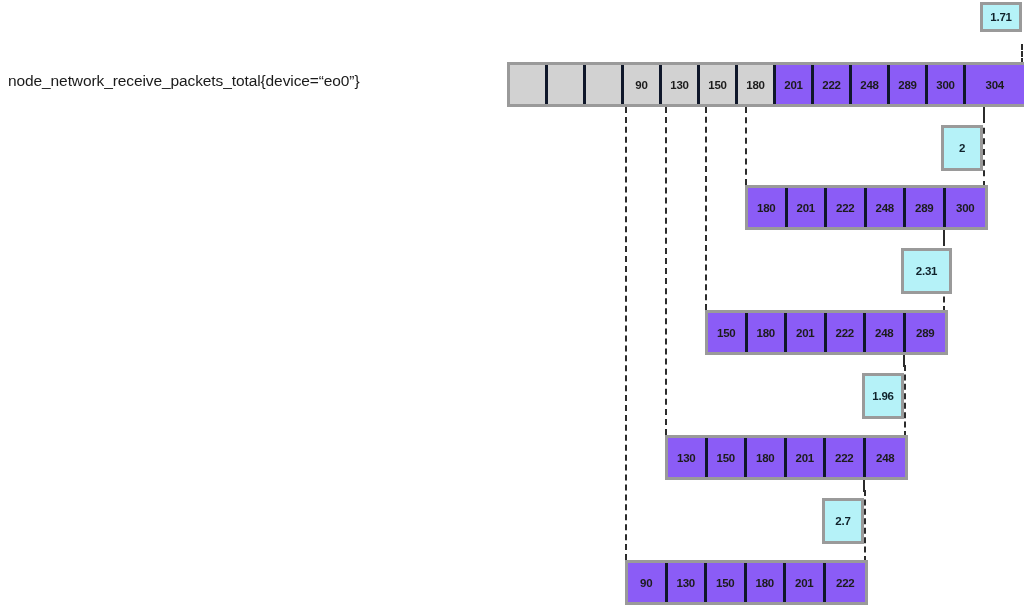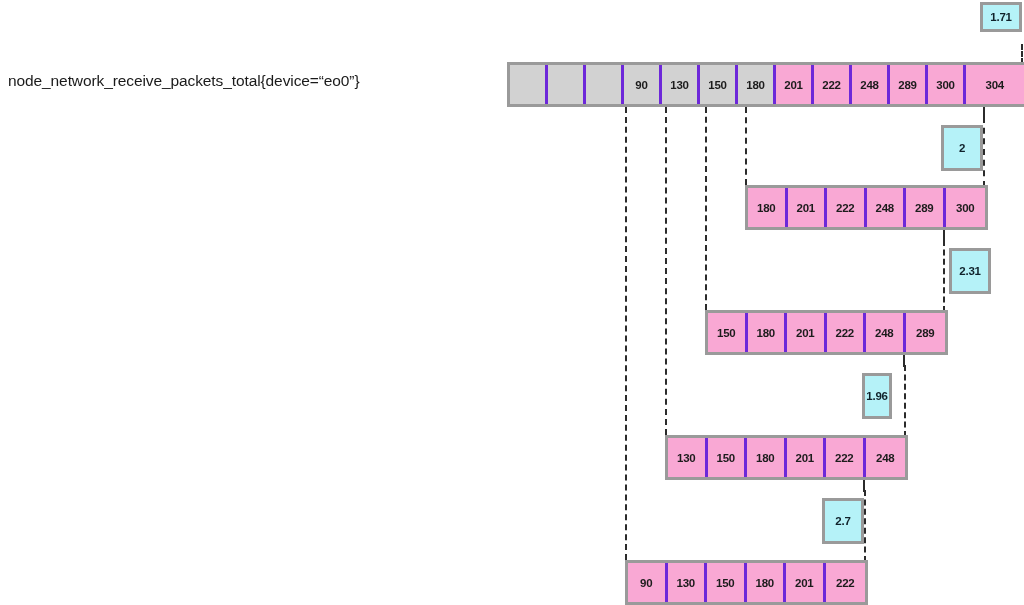--- a/index.html
+++ b/index.html
@@ -36,26 +36,26 @@
     gap: 0;
   }
   .cell {
     box-sizing: border-box;
     display: flex;
     align-items: center;
     justify-content: center;
     font-size: 11.5px;
     font-weight: bold;
     color: #1c1c1c;
-    border-right: 3px solid #6d28d9;
+    border-right: 3px solid #0f172a;
     letter-spacing: -0.2px;
   }
   .cell:last-child { border-right: none; }
   .cell.gray   { background: #d2d2d2; }
-  .cell.yellow { background: #f9a8d4; }
+  .cell.yellow { background: #8b5cf6; }
   .cell.empty  { color: transparent; }
 
   
   .ratebox {
     position: absolute;
     box-sizing: border-box;
     border: 3px solid #9a9a9a;
     background: #b5f2f8;
     display: flex;
     align-items: center;
@@ -125,31 +125,31 @@
       <div class="ratebox" style="left: 941px; top: 125px; width: 42px; height: 46px;">2</div>
       <div class="tick" style="left: 943px; top: 230px; height: 12px;"></div>
       <div class="row" style="left: 705px; top: 310px; width: 243px; height: 45px;">
         <div class="cell yellow" style="width: 39.5px;">150</div>
         <div class="cell yellow" style="width: 39.5px;">180</div>
         <div class="cell yellow" style="width: 39.5px;">201</div>
         <div class="cell yellow" style="width: 39.5px;">222</div>
         <div class="cell yellow" style="width: 39.5px;">248</div>
         <div class="cell yellow" style="width: 39.5px;">289</div>
       </div>
-      <div class="ratebox" style="left: 901px; top: 248px; width: 42px; height: 46px; margin-left: 48px;">2.31</div>
+      <div class="ratebox" style="left: 901px; top: 248px; width: 51px; height: 46px;">2.31</div>
       <div class="tick" style="left: 903px; top: 355px; height: 12px;"></div>
       <div class="row" style="left: 665px; top: 435px; width: 243px; height: 45px;">
         <div class="cell yellow" style="width: 39.5px;">130</div>
         <div class="cell yellow" style="width: 39.5px;">150</div>
         <div class="cell yellow" style="width: 39.5px;">180</div>
         <div class="cell yellow" style="width: 39.5px;">201</div>
         <div class="cell yellow" style="width: 39.5px;">222</div>
         <div class="cell yellow" style="width: 39.5px;">248</div>
       </div>
-      <div class="ratebox" style="left: 862px; top: 373px; width: 30px; height: 46px;">1.96</div>
+      <div class="ratebox" style="left: 862px; top: 373px; width: 42px; height: 46px;">1.96</div>
       <div class="tick" style="left: 863px; top: 480px; height: 12px;"></div>
       <div class="row" style="left: 625px; top: 560px; width: 243px; height: 45px;">
         <div class="cell yellow" style="width: 39.5px;">90</div>
         <div class="cell yellow" style="width: 39.5px;">130</div>
         <div class="cell yellow" style="width: 39.5px;">150</div>
         <div class="cell yellow" style="width: 39.5px;">180</div>
         <div class="cell yellow" style="width: 39.5px;">201</div>
         <div class="cell yellow" style="width: 39.5px;">222</div>
       </div>
       <div class="ratebox" style="left: 822px; top: 498px; width: 42px; height: 46px;">2.7</div>

